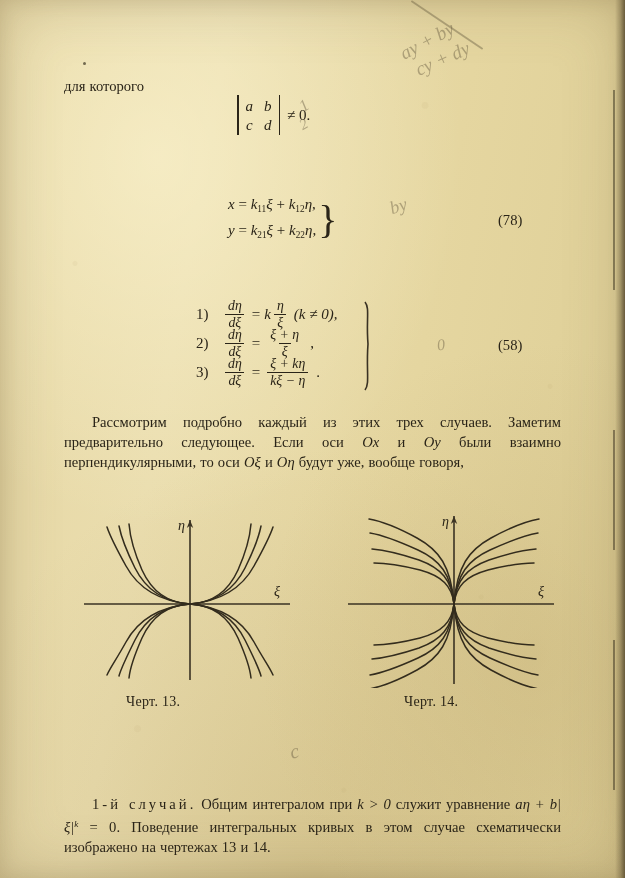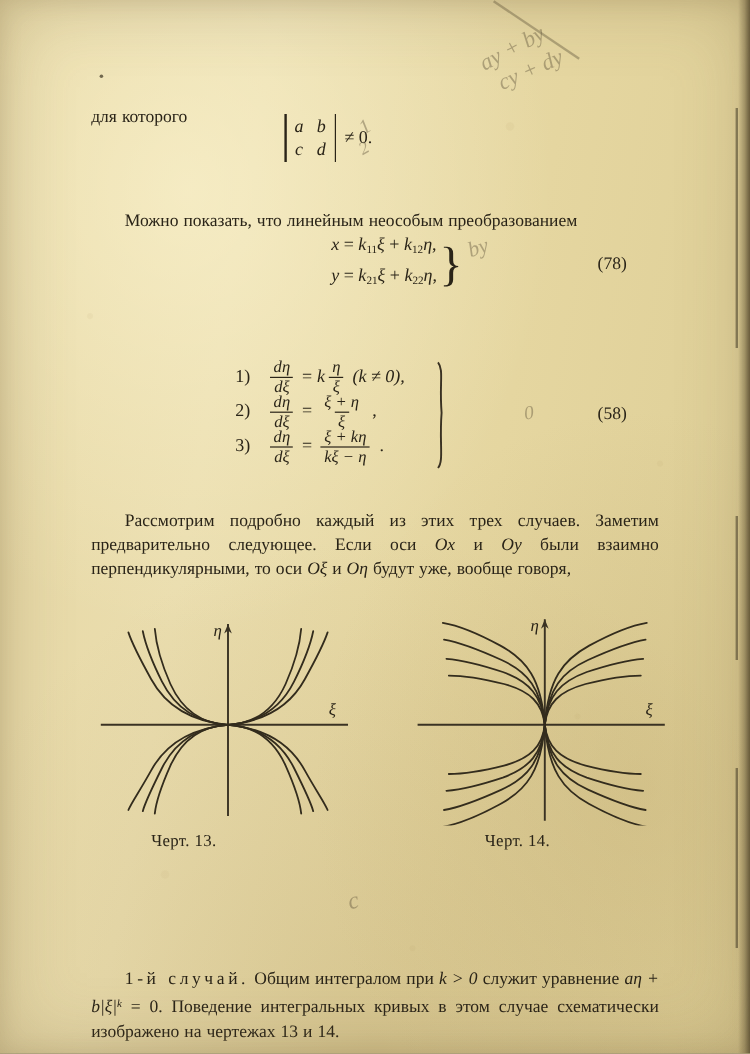--- a/index.html
+++ b/index.html
@@ -81,21 +81,21 @@
     position: absolute; right: 46px; top: 2px;
     font-size: 14px;
   }
 
   .col {
     position: absolute;
     left: 60px;
     width: 505px;
   }
   p.body {
-    margin: 16px;
+    margin: 4px;
     font-size: 14.6px;
     line-height: 20px;
     text-align: justify;
     word-spacing: .5px;
   }
   p.body.ind { text-indent: 28px; }
   .sp { letter-spacing: 3px; }
 
   
   .math { font-style: italic; font-family: "Liberation Serif", serif; }
@@ -137,21 +137,20 @@
     font-style: italic;
     line-height: 18px;
     text-align: center;
   }
 
   
   .sys {
     display: inline-block;
     font-size: 15px;
     line-height: 21px;
-    margin-left: 48px;
   }
   .brace-r {
     font-size: 40px;
     line-height: 42px;
     font-style: normal;
     margin-left: 2px;
   }
   
   .frac {
     display: inline-flex;
@@ -243,23 +242,20 @@
         <span>a</span>
         <span>b</span>
         <span>c</span>
         <span>d</span>
       </span>
       <span class="bar"></span>
       <span class="up">≠ 0.</span>
     </span>
   </div>
 
-  <div class="col" style="top:158px;">
-    <p class="body ind">Можно показать, что линейным неособым преобразованием</p>
-  </div>
 
   <div class="eqrow" style="left:228px; top:194px;">
     <span class="sys math">
       <span class="line">
         <span>x</span>
         <span class="up">=</span>
         <span>k</span><sub>11</sub><span>ξ</span>
         <span class="up">+</span>
         <span>k</span><sub>12</sub><span>η</span><span class="up">,</span>
       </span>

